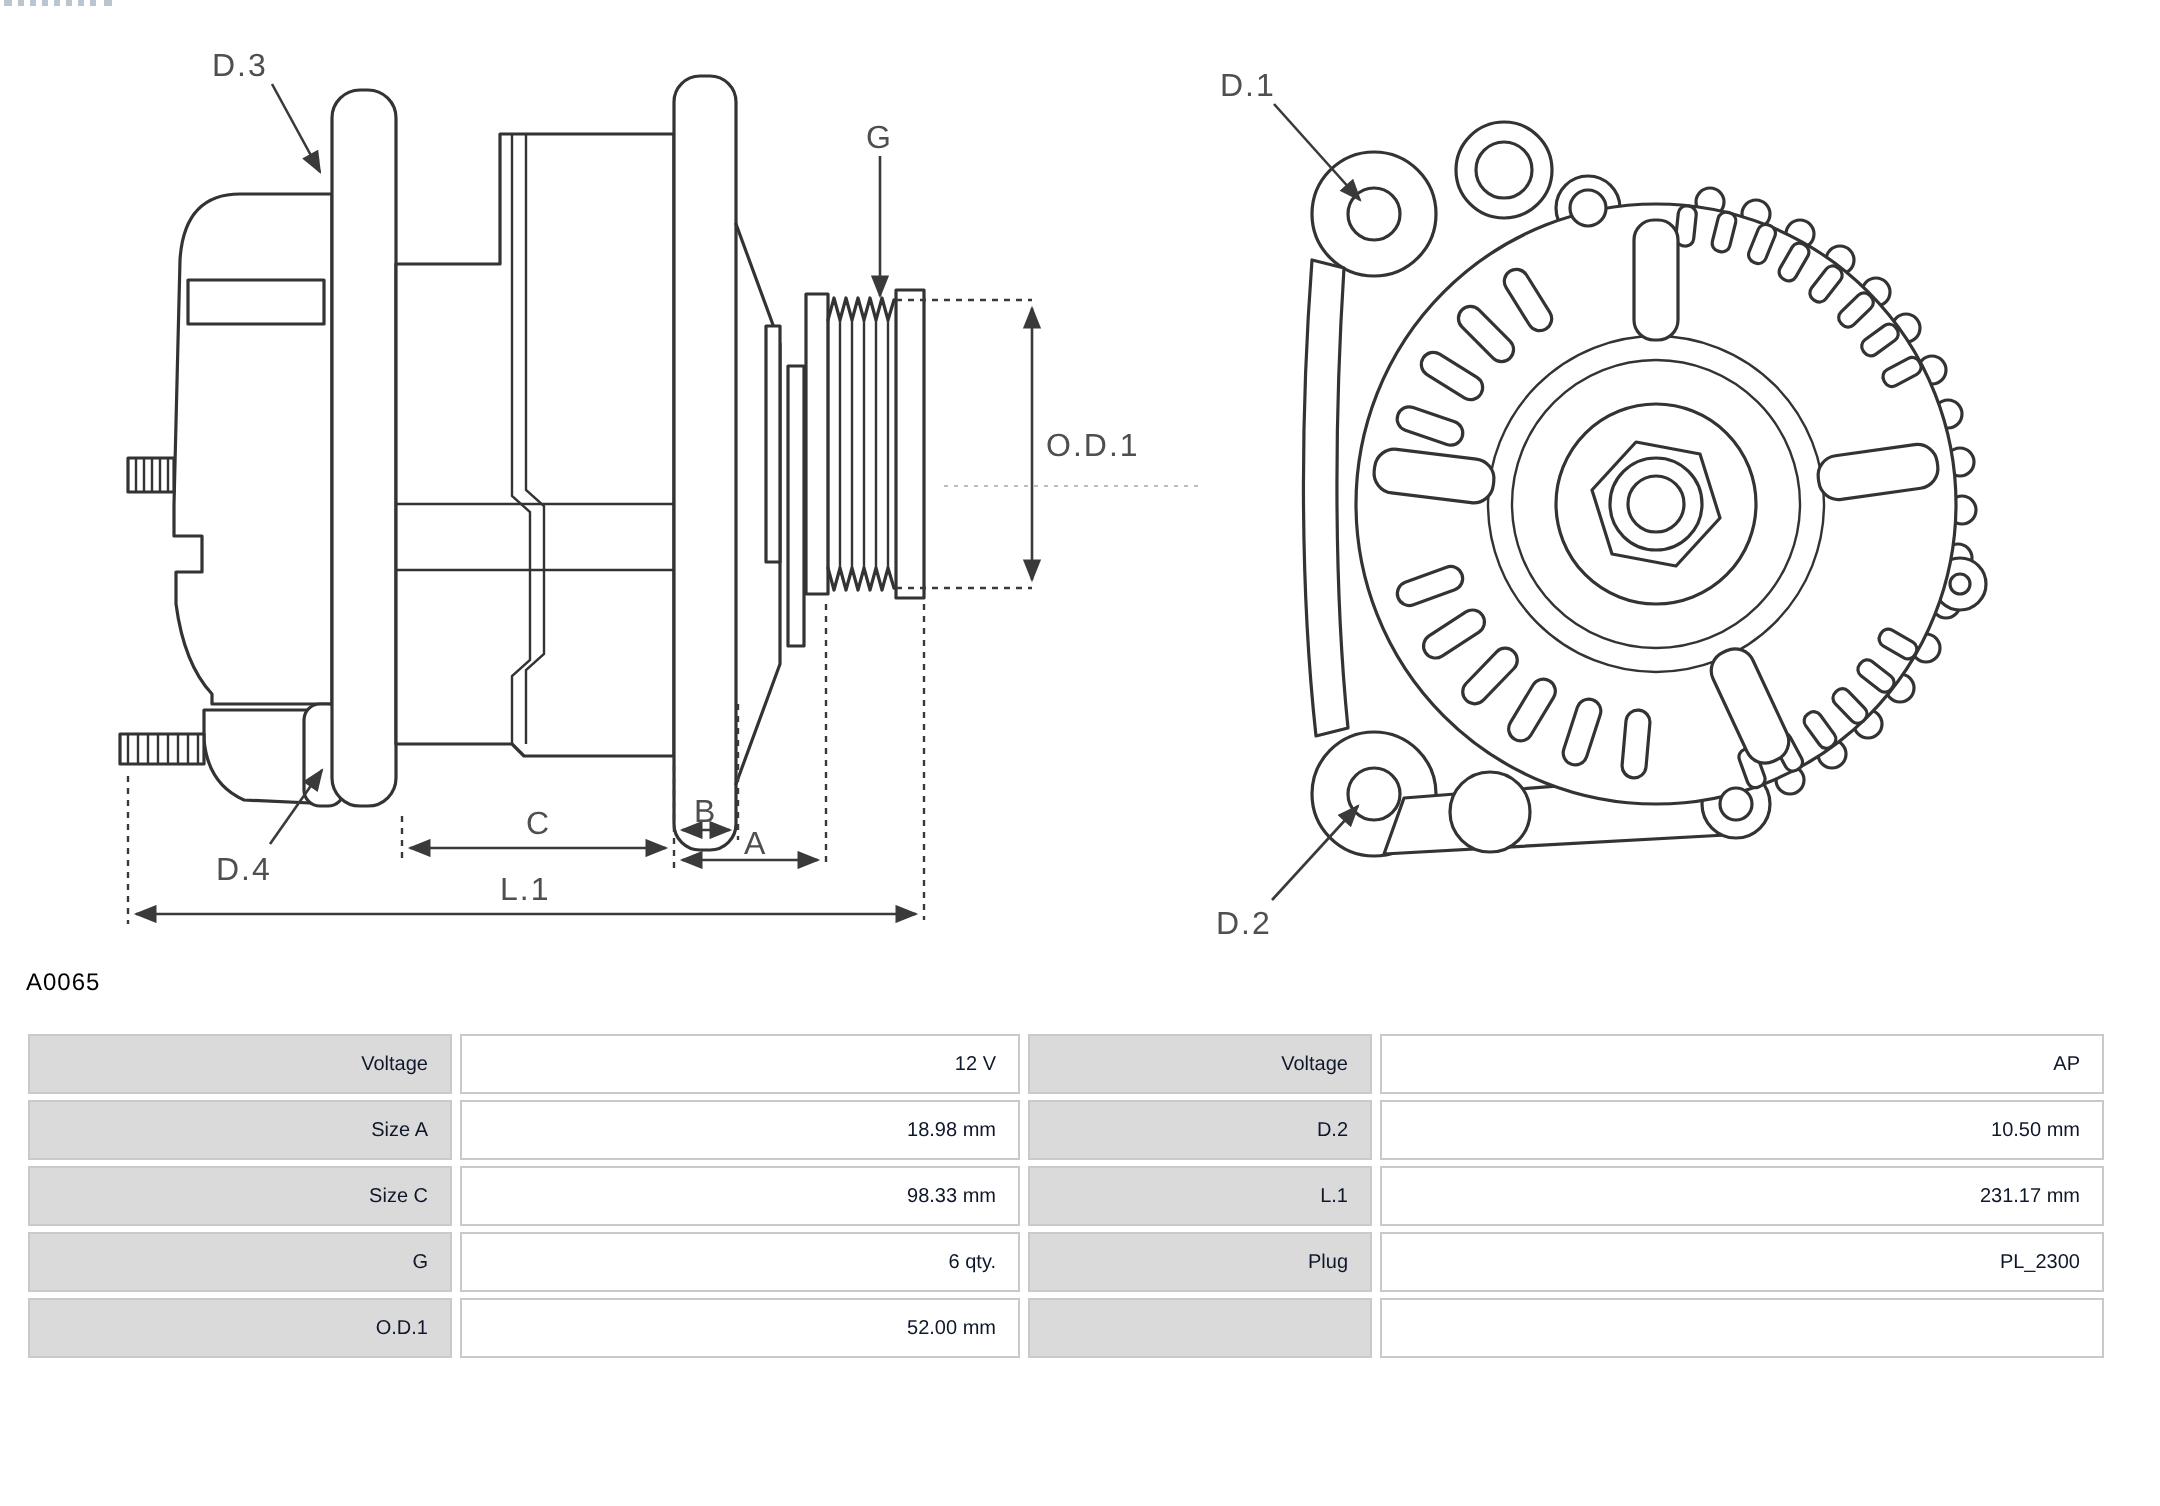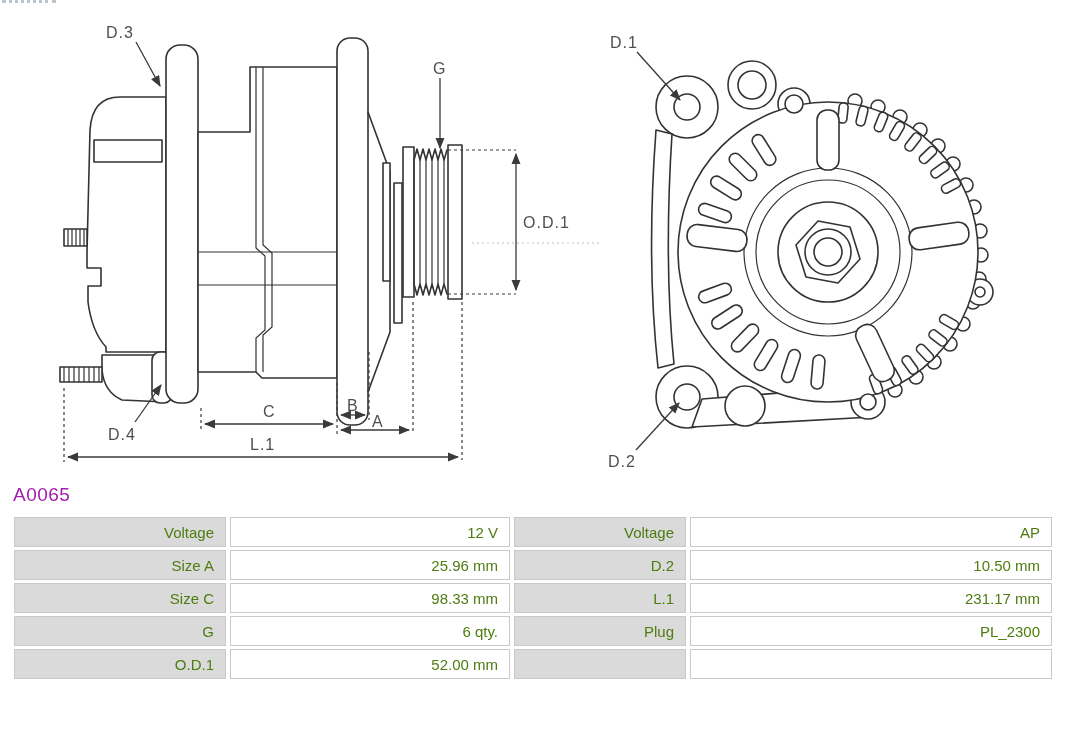--- a/index.html
+++ b/index.html
@@ -6,23 +6,23 @@
   body{width:1080px;height:753px;position:relative;font-family:"Liberation Sans",sans-serif;overflow:hidden;}
   #logo-remnant{position:absolute;left:2px;top:0;width:54px;height:0;border-top:3px dotted #b9c6d2;}
   #diagram{position:absolute;left:0;top:0;}
   .dline{stroke:#333;stroke-width:1.6;fill:none;stroke-linejoin:round;stroke-linecap:round;}
   .dfill{stroke:#333;stroke-width:1.6;fill:#fff;stroke-linejoin:round;}
   .thin{stroke:#333;stroke-width:1.2;fill:none;}
   .dim{stroke:#3a3a3a;stroke-width:1.3;fill:none;}
   .ext{stroke:#3a3a3a;stroke-width:1.2;fill:none;stroke-dasharray:3 3;}
   .cl{stroke:#bcbcbc;stroke-width:1;fill:none;stroke-dasharray:2 3;}
   .lbl{font-family:"Liberation Sans",sans-serif;font-size:16px;fill:#4f4f4f;letter-spacing:1px;}
-  #part-number{position:absolute;left:13px;top:484px;font-size:19px;color:#a21caf;letter-spacing:0.5px;}
+  #part-number{position:absolute;left:13px;top:484px;font-size:12px;color:#000000;letter-spacing:0.5px;}
   #spec-table{position:absolute;left:10px;top:514px;border-collapse:separate;border-spacing:4px 3px;table-layout:fixed;}
-  #spec-table td{height:28px;padding:0 11px;font-size:15px;color:#4d7c0f;text-align:right;border:1px solid #c9c9c9;overflow:hidden;white-space:nowrap;}
+  #spec-table td{height:28px;padding:0 11px;font-size:10px;color:#0f172a;text-align:right;border:1px solid #c9c9c9;overflow:hidden;white-space:nowrap;}
   td.cell-label{background:#dadada;}
   td.cell-value{background:#ffffff;margin-left:16px;}
   col.c1{width:212px}col.c2{width:280px}col.c3{width:172px}col.c4{width:362px}
 </style>
 </head>
 <body>
 
 <div id="logo-remnant"></div>
 
 <svg id="diagram" width="1080" height="480" viewBox="0 0 1080 480">
@@ -195,21 +195,21 @@
     </colgroup>
   <tbody>
     <tr>
       <td class="cell-label">Voltage</td>
       <td class="cell-value">12 V</td>
       <td class="cell-label">Voltage</td>
       <td class="cell-value">AP</td>
     </tr>
     <tr>
       <td class="cell-label">Size A</td>
-      <td class="cell-value">25.96 mm</td>
+      <td class="cell-value">18.98 mm</td>
       <td class="cell-label">D.2</td>
       <td class="cell-value">10.50 mm</td>
     </tr>
     <tr>
       <td class="cell-label">Size C</td>
       <td class="cell-value">98.33 mm</td>
       <td class="cell-label">L.1</td>
       <td class="cell-value">231.17 mm</td>
     </tr>
     <tr>

